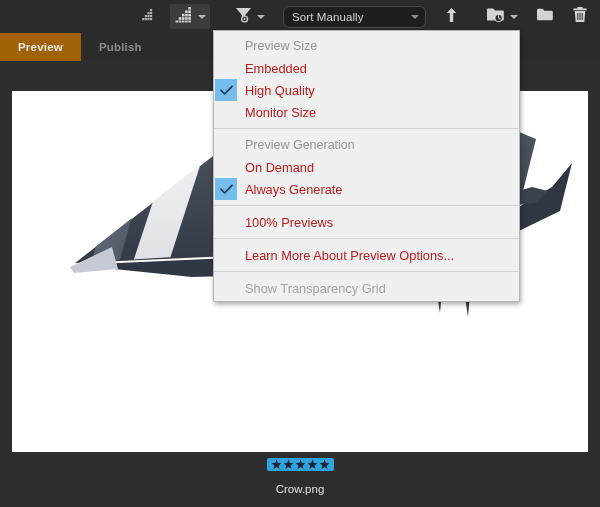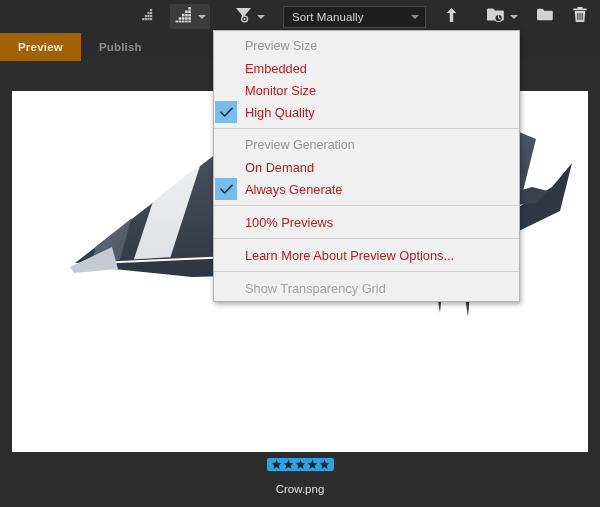--- a/index.html
+++ b/index.html
@@ -41,21 +41,21 @@
     border-top: 4px solid #b8b8b8;
     margin-left: 4px;
   }
   .tb-sep { width: 10px; }
 
   
   .sort-select {
     width: 143px; height: 22px;
     background: #1e1e1e;
     border: 1px solid #4a4a4a;
-    border-radius: 0;
+    border-radius: 6px;
     display: flex; align-items: center;
     justify-content: space-between;
     padding: 0 6px 0 8px;
     margin-left: 14px;
     cursor: pointer;
   }
   .sort-select .label {
     color: #d6d6d6;
     font-size: 11.5px;
     letter-spacing: .1px;
@@ -391,30 +391,30 @@
 
   </div>
 
   <div class="menu">
 
     <div class="menu-header">Preview Size</div>
     <div class="menu-item">
       <span>Embedded</span>
     </div>
     <div class="menu-item">
-      <span>Monitor Size</span>
-    </div>
-    <div class="menu-item">
       <span class="check">
         <svg width="13" height="11" viewBox="0 0 13 11">
             <path d="M1 5.2 L4.6 9 L12 1.4" stroke="#23344a" stroke-width="1.6" fill="none" stroke-linecap="round" stroke-linejoin="round"></path>
           </svg>
       </span>
       <span>High Quality</span>
     </div>
+    <div class="menu-item">
+      <span>Monitor Size</span>
+    </div>
 
     <div class="menu-sep full"></div>
 
     <div class="menu-header">Preview Generation</div>
     <div class="menu-item">
       <span>On Demand</span>
     </div>
     <div class="menu-item">
       <span class="check">
         <svg width="13" height="11" viewBox="0 0 13 11">

